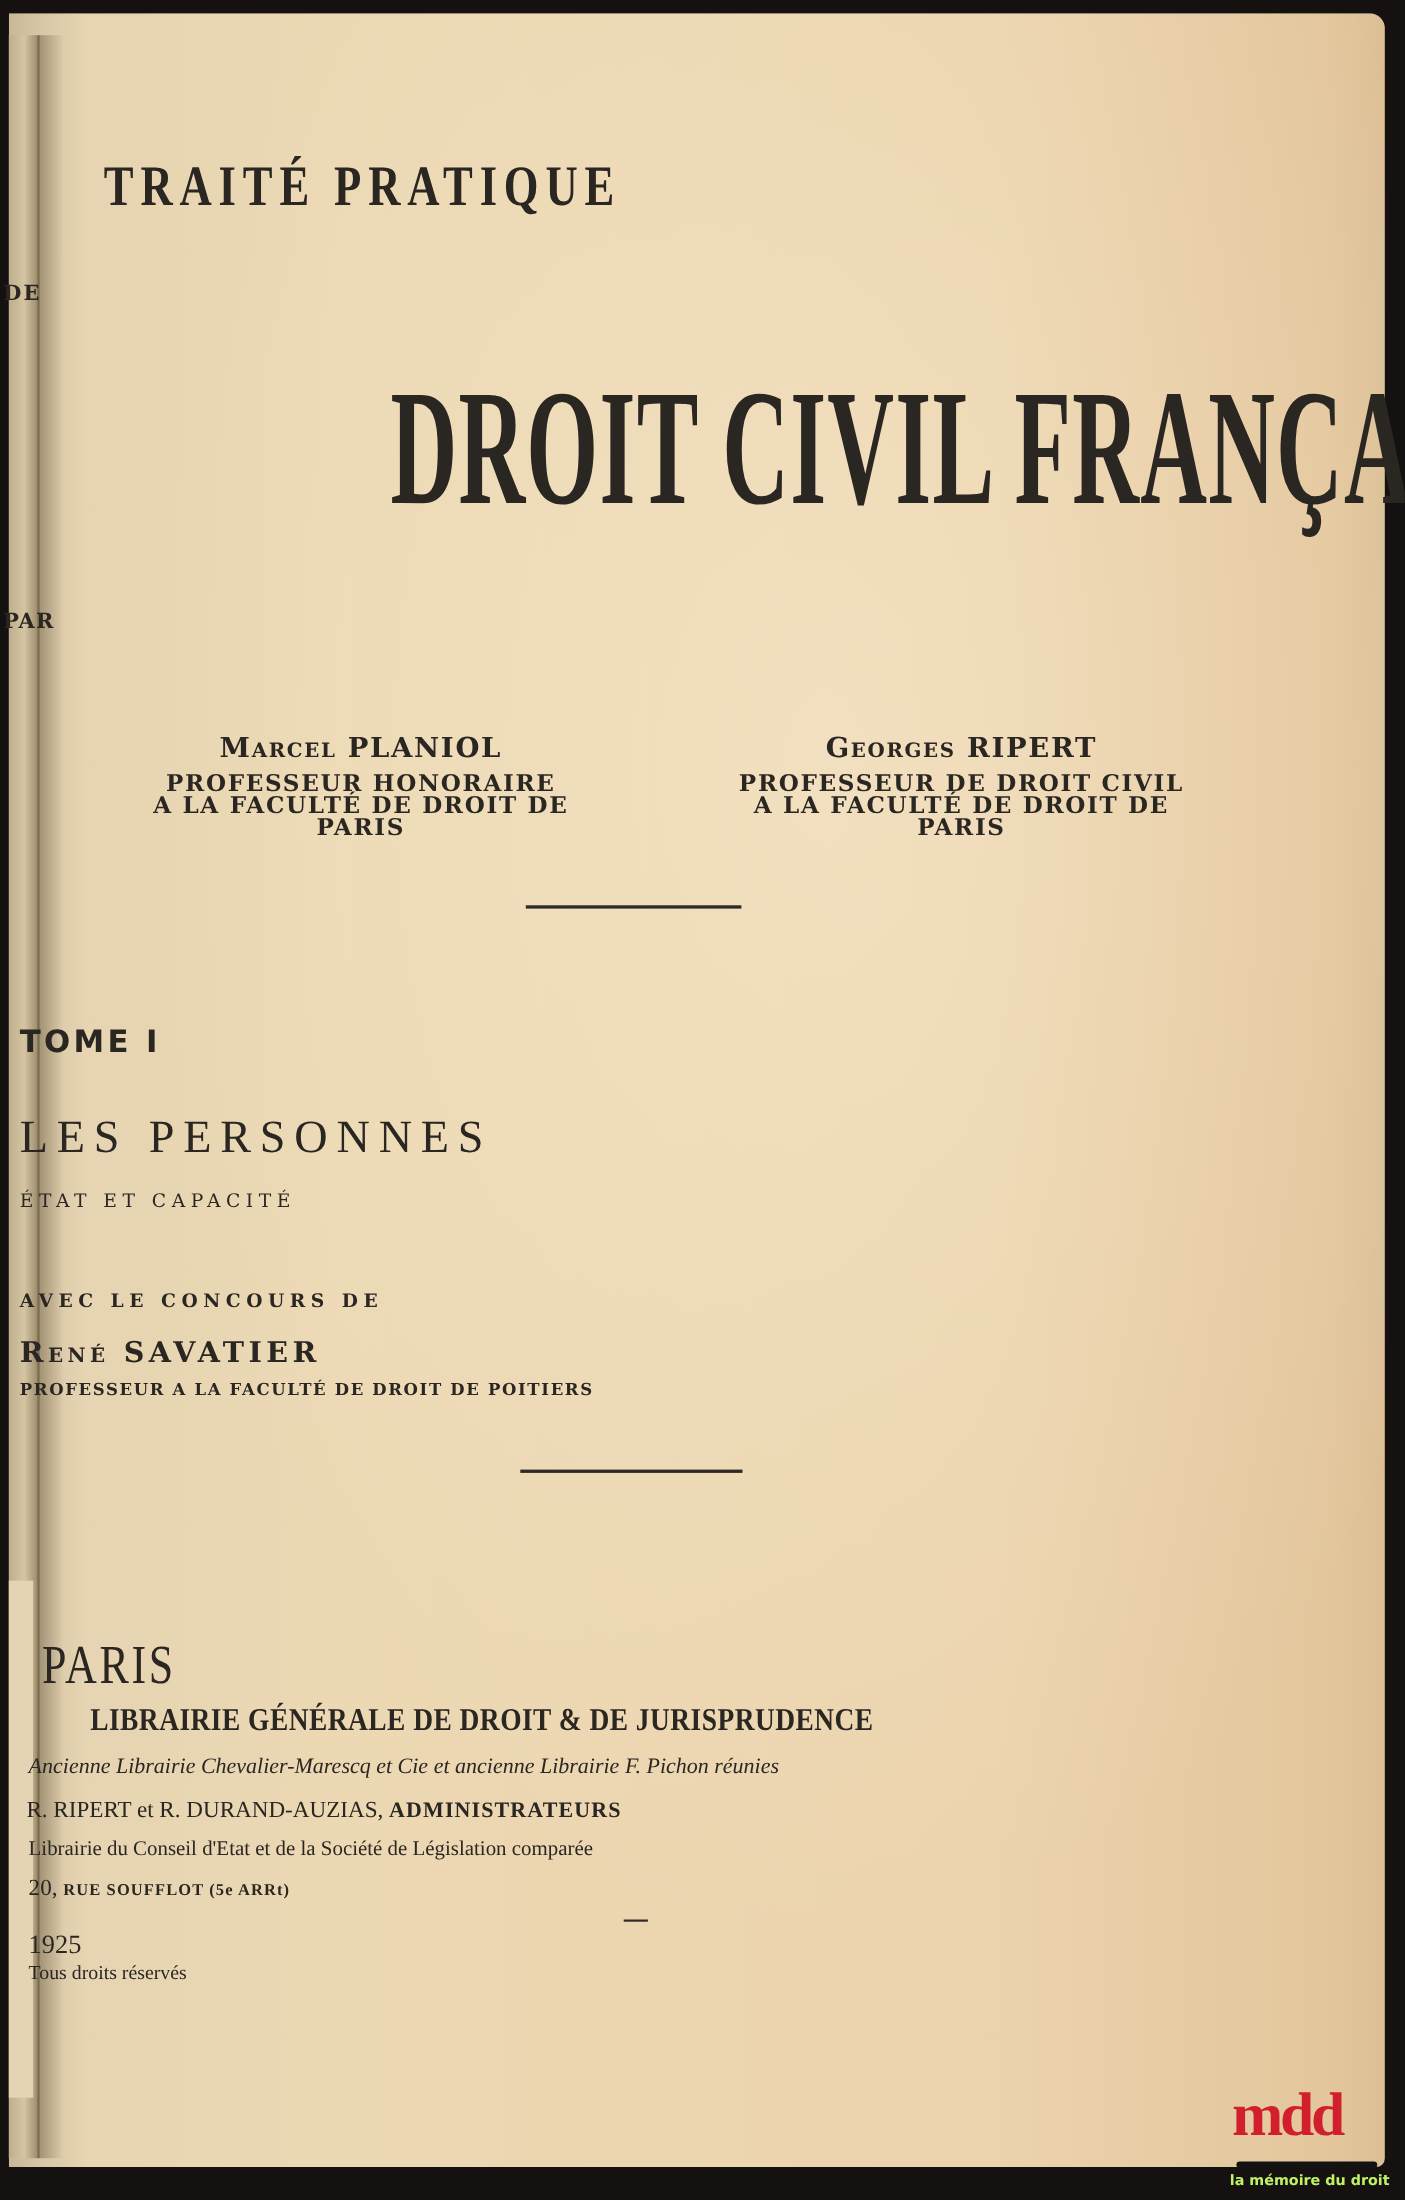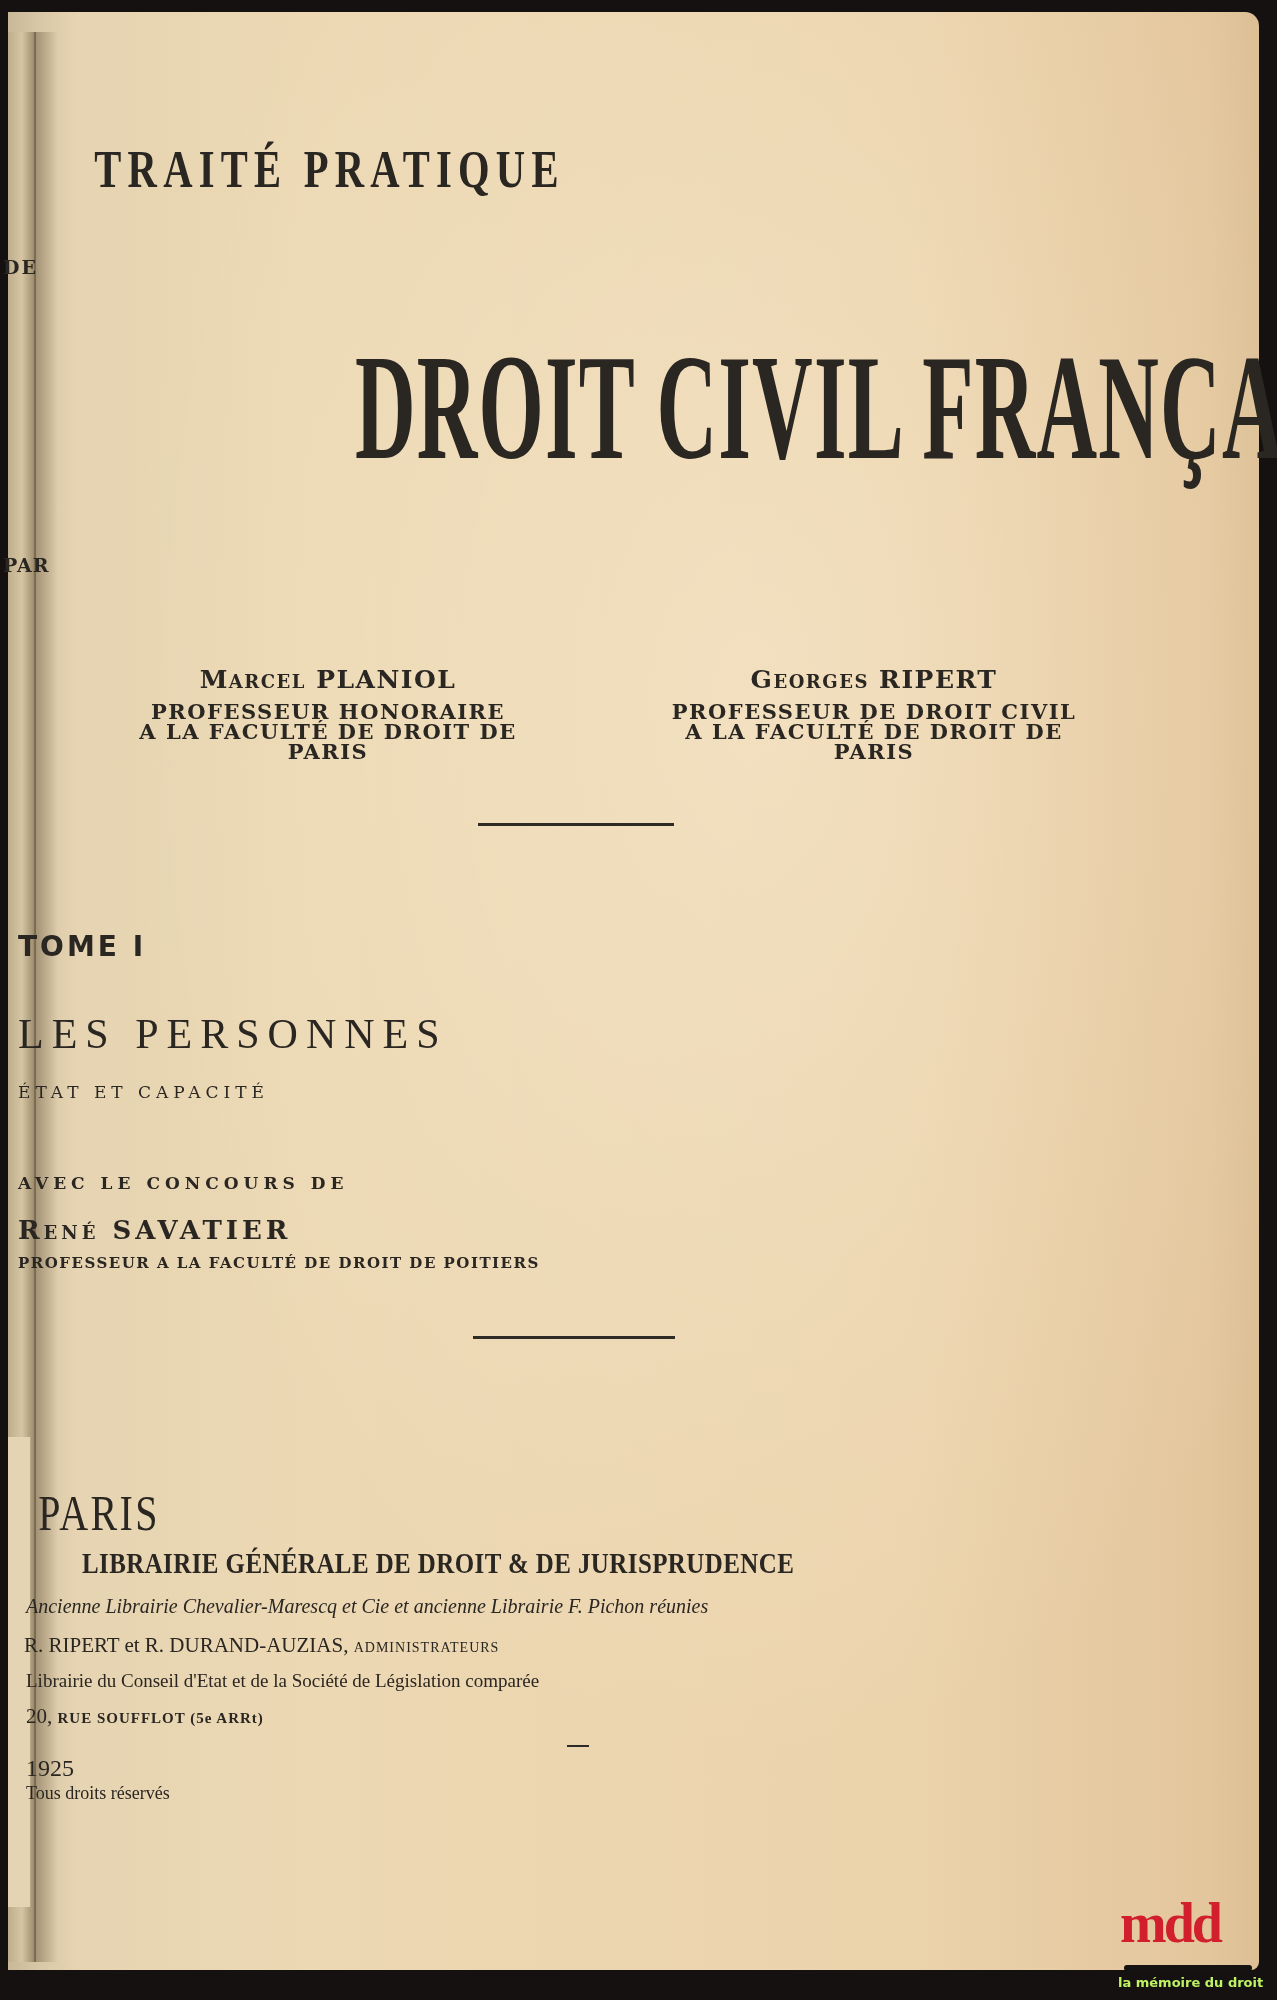--- a/index.html
+++ b/index.html
@@ -56,21 +56,21 @@
   .rene { top: 1215px; font-size: 26px; letter-spacing: 4px; font-weight: bold; left: -10px; }
   .rene span { font-variant: small-caps; }
   .poit { top: 1254px; font-size: 15px; letter-spacing: 1.5px; font-weight: bold; left: -10px; }
 
   .paris { top: 1484px; font-size: 50px; font-family: "Liberation Serif", serif; letter-spacing: 3px; left: -5px; }
   .paris span { transform: scaleX(0.8); }
   .lib { top: 1546px; font-family: "DejaVu Sans", sans-serif; font-size: 29px; font-weight: bold; letter-spacing: 0.5px; left: -4px; }
   .lib span { transform: scaleX(0.86); }
   .anc { top: 1595px; font-style: italic; font-size: 20px; font-family: "Liberation Serif", serif; left: -2px; }
   .pich { top: 1633px; font-size: 21px; font-family: "Liberation Serif", serif; left: -4px; }
-  .pich .sc { font-size: 14px; font-weight: normal; letter-spacing: 1px; }
+  .pich .sc { font-size: 20px; font-weight: bold; letter-spacing: 1px; }
   .cons { top: 1670px; font-size: 19px; font-family: "Liberation Serif", serif; left: -2px; }
   .rue { top: 1704px; font-size: 21px; font-family: "Liberation Serif", serif; left: -2px; }
   .rue .sc { font-size: 15px; font-weight: bold; letter-spacing: 1px; }
   .dash { position: absolute; left: 567px; top: 1745px; width: 22px; height: 2px; background: #2e2a26; }
   .year { top: 1755px; font-size: 24px; font-family: "Liberation Serif", serif; left: -2px; }
   .tous { top: 1783px; font-size: 18px; font-family: "Liberation Serif", serif; left: -2px; }
 
   .watermark { position: absolute; left: 1118px; top: 1895px; width: 160px; height: 105px; }
   .wm-mdd { position: absolute; left: 2px; top: 0; font-family: Liberation Serif, serif; font-size: 56px; font-weight: bold; color: #d21f2d; letter-spacing: -3px; line-height: 1; }
   .wm-bar { position: absolute; left: 6px; top: 70px; width: 128px; height: 6px; background: #151212; border-radius: 3px; }

